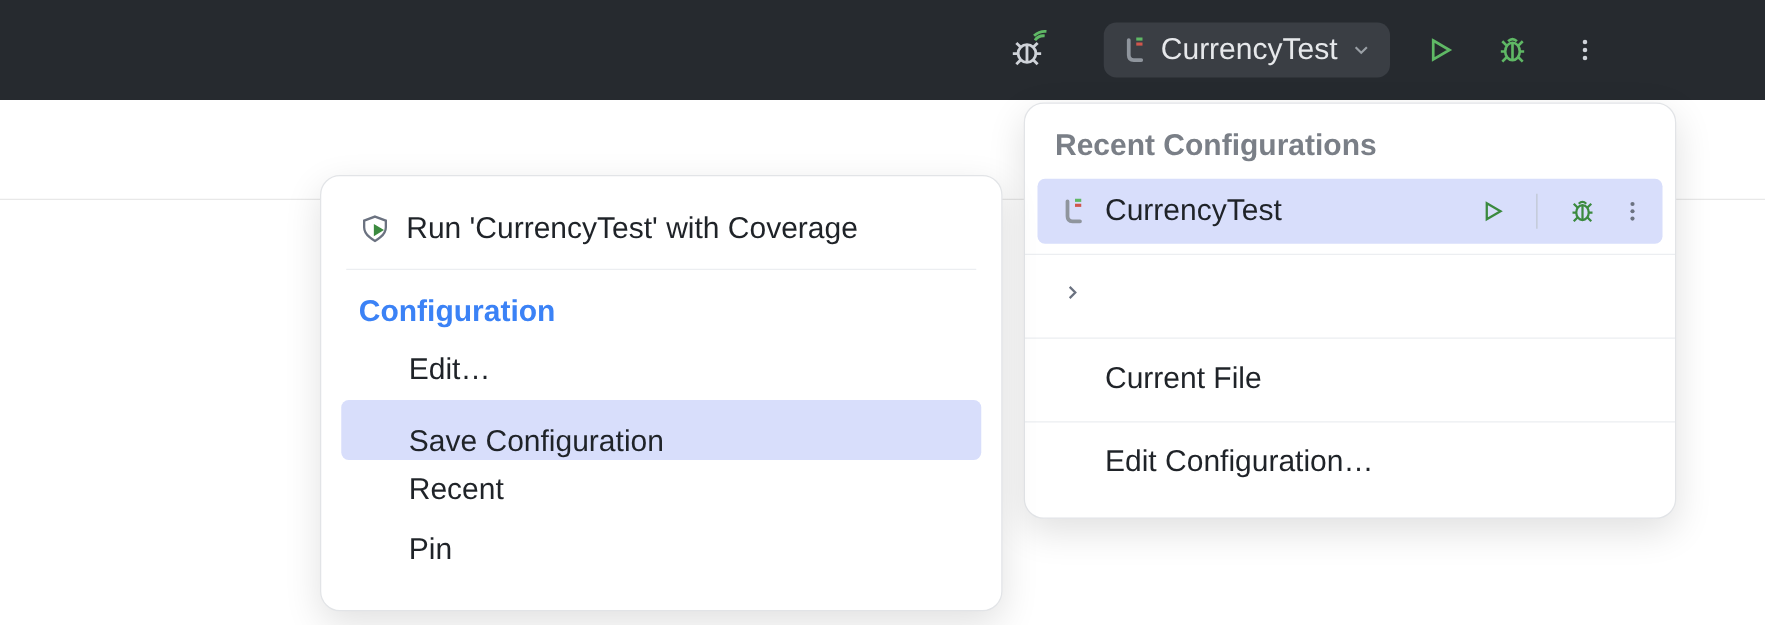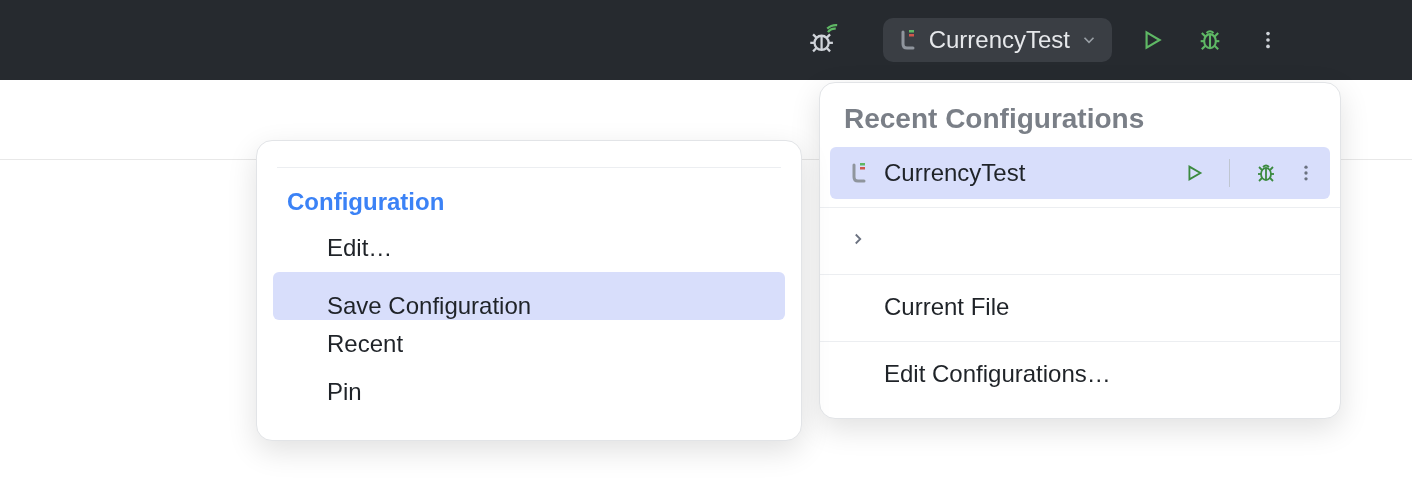--- a/index.html
+++ b/index.html
@@ -61,21 +61,21 @@
       width: 522px;
       background: #fff;
       border: 1px solid #e2e4e7;
       border-radius: 16px;
       box-shadow: 0 10px 30px rgba(0,0,0,0.12);
       padding: 14px 0 10px;
     }
     .d1-header {
       padding: 6px 24px 12px;
       color: #7a7f87;
-      font-size: 28px;
+      font-size: 24px;
       font-weight: 600;
     }
     .d1-row {
       display: flex;
       align-items: center;
       padding: 0 14px;
       height: 52px;
       margin: 0 10px 8px;
       border-radius: 6px;
       font-size: 24px;
@@ -238,25 +238,32 @@
 
   <div class="d1-row">
     <span class="ico"></span>
     <span>Current File</span>
   </div>
 
   <div class="d1-sep"></div>
 
   <div class="d1-row">
     <span class="ico"></span>
-    <span>Edit Configurations…</span>
+    <span>Edit Configuration…</span>
   </div>
 </div>
 
 <div class="dropdown2">
+  <div class="d2-row">
+    <svg width="26" height="26" viewBox="0 0 24 24" fill="none" stroke="#6b7280" stroke-width="1.7">
+      <path d="M12 3 L20 6 V11 C20 17 12 21 12 21 C12 21 4 17 4 11 V6 Z"></path>
+      <path d="M12 10 L17 13 L12 16 Z" fill="#3b8a3f" stroke="#3b8a3f"></path>
+    </svg>
+    <span>Run 'CurrencyTest' with Coverage</span>
+  </div>
   <div class="d2-sep"></div>
   <div class="d2-header">Configuration</div>
   <div class="d2-row d2-indent">
     <span>Edit…</span>
   </div>
   <div class="d2-row d2-indent selected">
     <span>Save Configuration</span>
   </div>
   <div class="d2-row d2-indent">
     <span>Recent</span>

